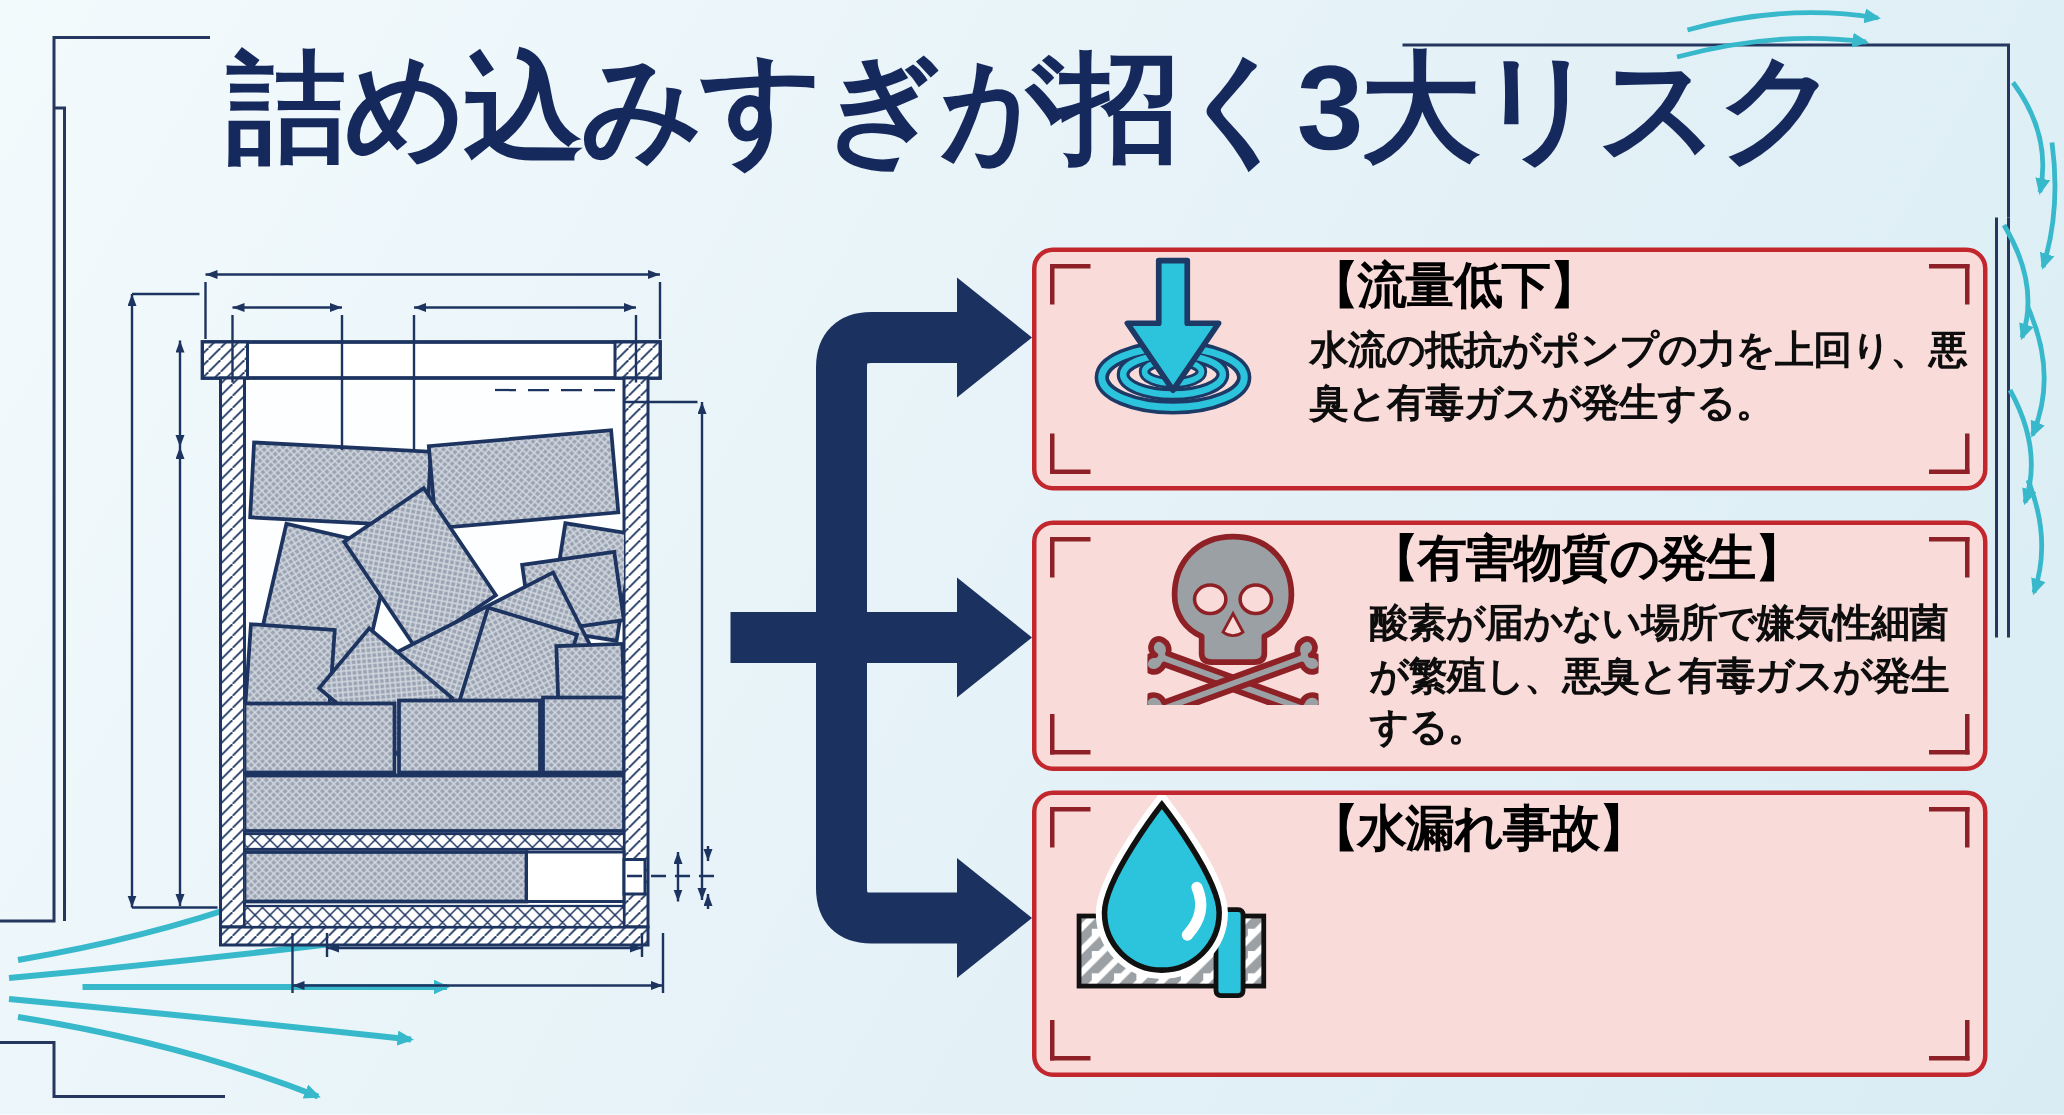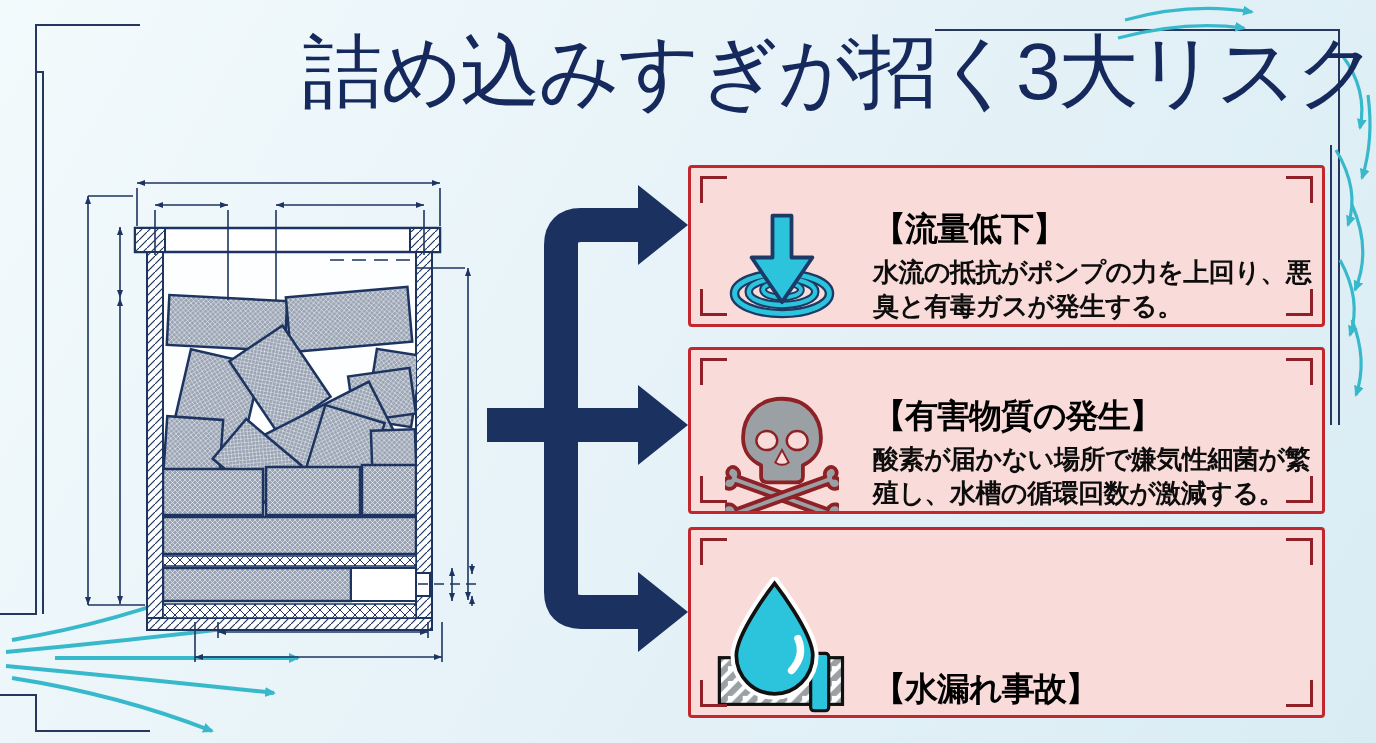--- a/index.html
+++ b/index.html
@@ -2,30 +2,30 @@
 <html><head>
 <meta charset="utf-8">
 <style>
   html,body{margin:0;padding:0;}
   body{font-family:"Liberation Sans", sans-serif;}
   .stage{position:relative;width:1376px;height:743px;overflow:hidden;
          background:linear-gradient(120deg,#f3fafc 0%,#e7f3f8 45%,#d9ecf4 100%);}
   .decor{position:absolute;left:0;top:0;z-index:1;pointer-events:none;}
   .content{position:absolute;left:0;top:0;width:100%;height:100%;z-index:2;}
 
-  .main-title{position:absolute;left:0;top:28px;width:100%;text-align:right;
-    font-size:80px;font-weight:400;letter-spacing:-2px;color:#16295c;line-height:1.1;}
+  .main-title{position:absolute;left:0;top:28px;width:100%;text-align:center;
+    font-size:80px;font-weight:700;letter-spacing:-2px;color:#16295c;line-height:1.1;}
 
   .tank-svg{position:absolute;left:75px;top:160px;}
   .branch-svg{position:absolute;left:480px;top:195px;overflow:visible;}
 
   .risk-box{position:absolute;left:688px;width:637px;background:#f9dcda;
-    border:3px solid #c1272d;border-radius:4px;display:flex;align-items:flex-end;box-sizing:border-box;}
+    border:3px solid #c1272d;border-radius:14px;display:flex;align-items:flex-start;box-sizing:border-box;}
   .rb1{top:165px;height:162px;}
-  .rb2{top:347px;height:167px;}
+  .rb2{top:347px;height:167px;padding-left:40px;}
   .rb3{top:527px;height:191px;}
   .corner{position:absolute;width:24px;height:24px;}
   .corner.tl{left:9px;top:8px;border-left:3px solid #8d2127;border-top:3px solid #8d2127;}
   .corner.tr{right:9px;top:8px;border-right:3px solid #8d2127;border-top:3px solid #8d2127;}
   .corner.bl{left:9px;bottom:8px;border-left:3px solid #8d2127;border-bottom:3px solid #8d2127;}
   .corner.br{right:9px;bottom:8px;border-right:3px solid #8d2127;border-bottom:3px solid #8d2127;}
   .icon-col{width:182px;display:flex;justify-content:center;align-items:center;flex:0 0 auto;}
   .risk-text{flex:1;padding-right:8px;}
   .risk-heading{font-size:33px;font-weight:900;color:#000;margin:0 0 3px;letter-spacing:-1px;}
   .risk-body{font-size:26px;font-weight:800;color:#0d0d0d;line-height:1.33;margin:0;letter-spacing:-0.5px;}
@@ -213,21 +213,21 @@
               <path d="M-50,-4 C-50,-13 -63,-15 -63,-6 C-63,-1 -58,0 -58,0 C-58,0 -63,1 -63,6 C-63,15 -50,13 -50,4 L50,4 C50,13 63,15 63,6 C63,1 58,0 58,0 C58,0 63,-1 63,-6 C63,-15 50,-13 50,-4 Z"></path>
             </g>
           </g>
           <ellipse cx="44" cy="52" rx="11" ry="10" fill="#f9dcda" stroke="#8e2126" stroke-width="2.5"></ellipse>
           <ellipse cx="76" cy="52" rx="11" ry="10" fill="#f9dcda" stroke="#8e2126" stroke-width="2.5"></ellipse>
           <path d="M60,62 L53,75 Q60,80 67,75 Z" fill="#f9dcda" stroke="#8e2126" stroke-width="2"></path>
         </svg>
       </div>
       <div class="risk-text">
         <p class="risk-heading">【有害物質の発生】</p>
-        <p class="risk-body">酸素が届かない場所で嫌気性細菌が繁殖し、水槽の循環回数が激減する。</p>
+        <p class="risk-body">酸素が届かない場所で嫌気性細菌が繁殖し、悪臭と有毒ガスが発生する。</p>
       </div>
     </div>
 
     <div class="risk-box rb3">
       <div class="corner tl"></div>
       <div class="corner tr"></div>
       <div class="corner bl"></div>
       <div class="corner br"></div>
       <div class="icon-col">
         <svg width="142" height="138" viewBox="0 0 130 130">

